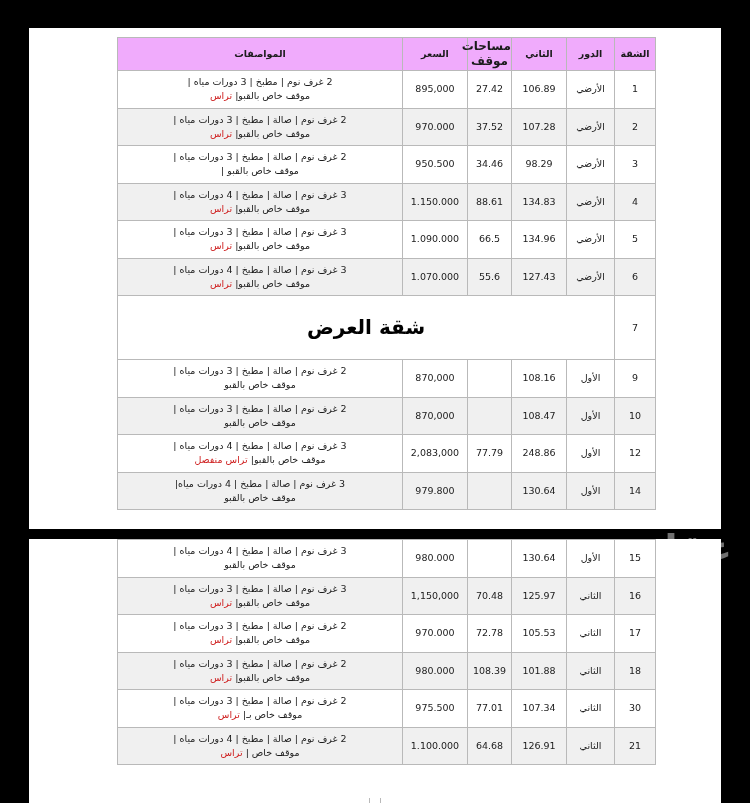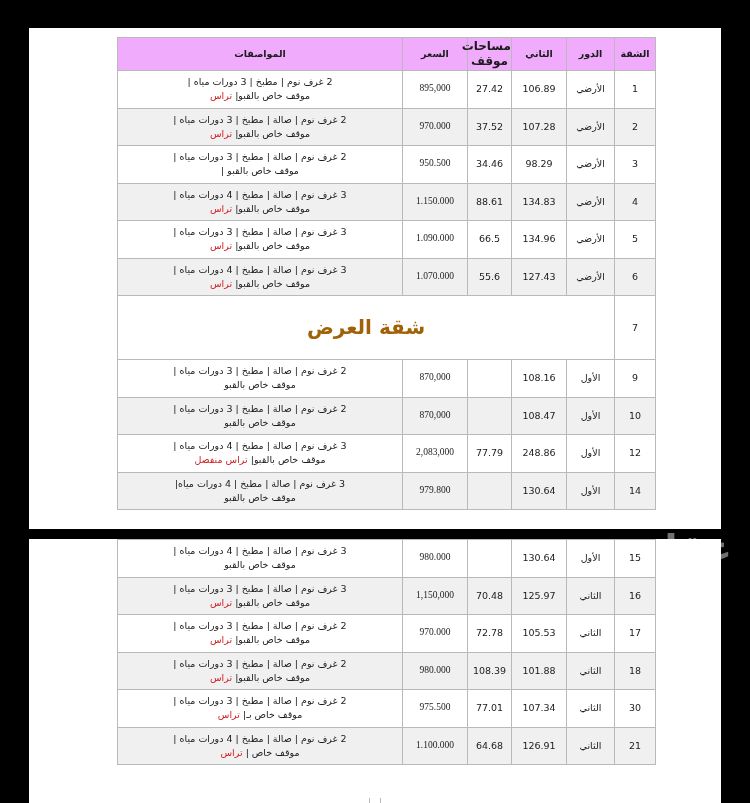--- a/index.html
+++ b/index.html
@@ -66,33 +66,33 @@
   }
   thead td.two-line { font-size: 12px; line-height: 1.25; }
 
   tbody tr { height: 36px; }
   tbody tr.alt td { background: #f0f0f0; }
   tbody tr td.spec {
     padding: 4px 8px;
     line-height: 1.5;
     font-size: 9.5px;
   }
-  td.price { font-size: 10px; font-family: Liberation Serif, serif; }
+  td.price { font-size: 10px; }
   td.num { font-size: 10px; }
   td.floor { font-size: 9.5px; }
   td.apt { font-size: 10px; }
   .red { color: #cf2020; text-align: right; }
   .spec-l1 { display: block; }
   .spec-l2 { display: block; }
 
   tr.offer-row { height: 64px; }
   tr.offer-row td.offer-cell {
     font-size: 20px;
     font-weight: bold;
-    color: #a16207;
+    color: #000000;
     letter-spacing: 0px;
   }
 
   
   .watermark {
     position: absolute;
     right: 18px;
     top: 530px;
     text-align: center;
     color: #ffffff;

